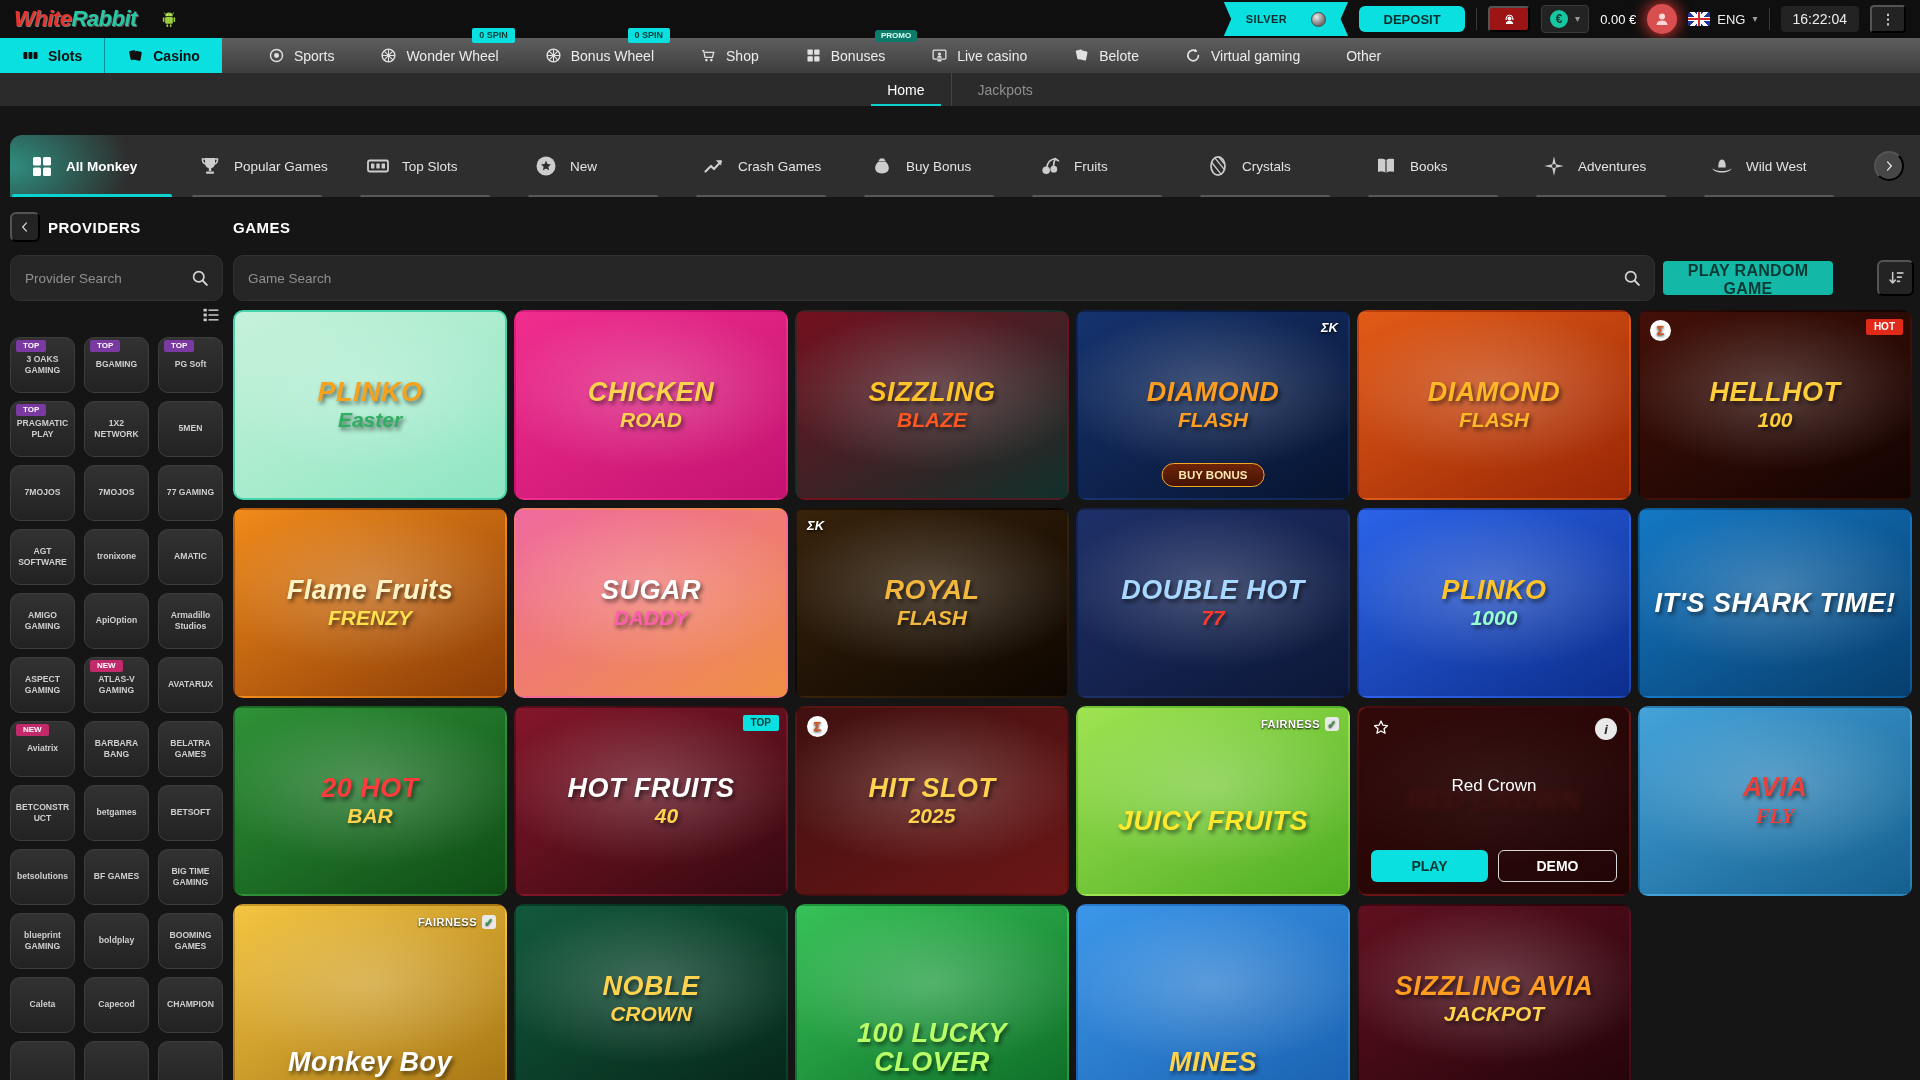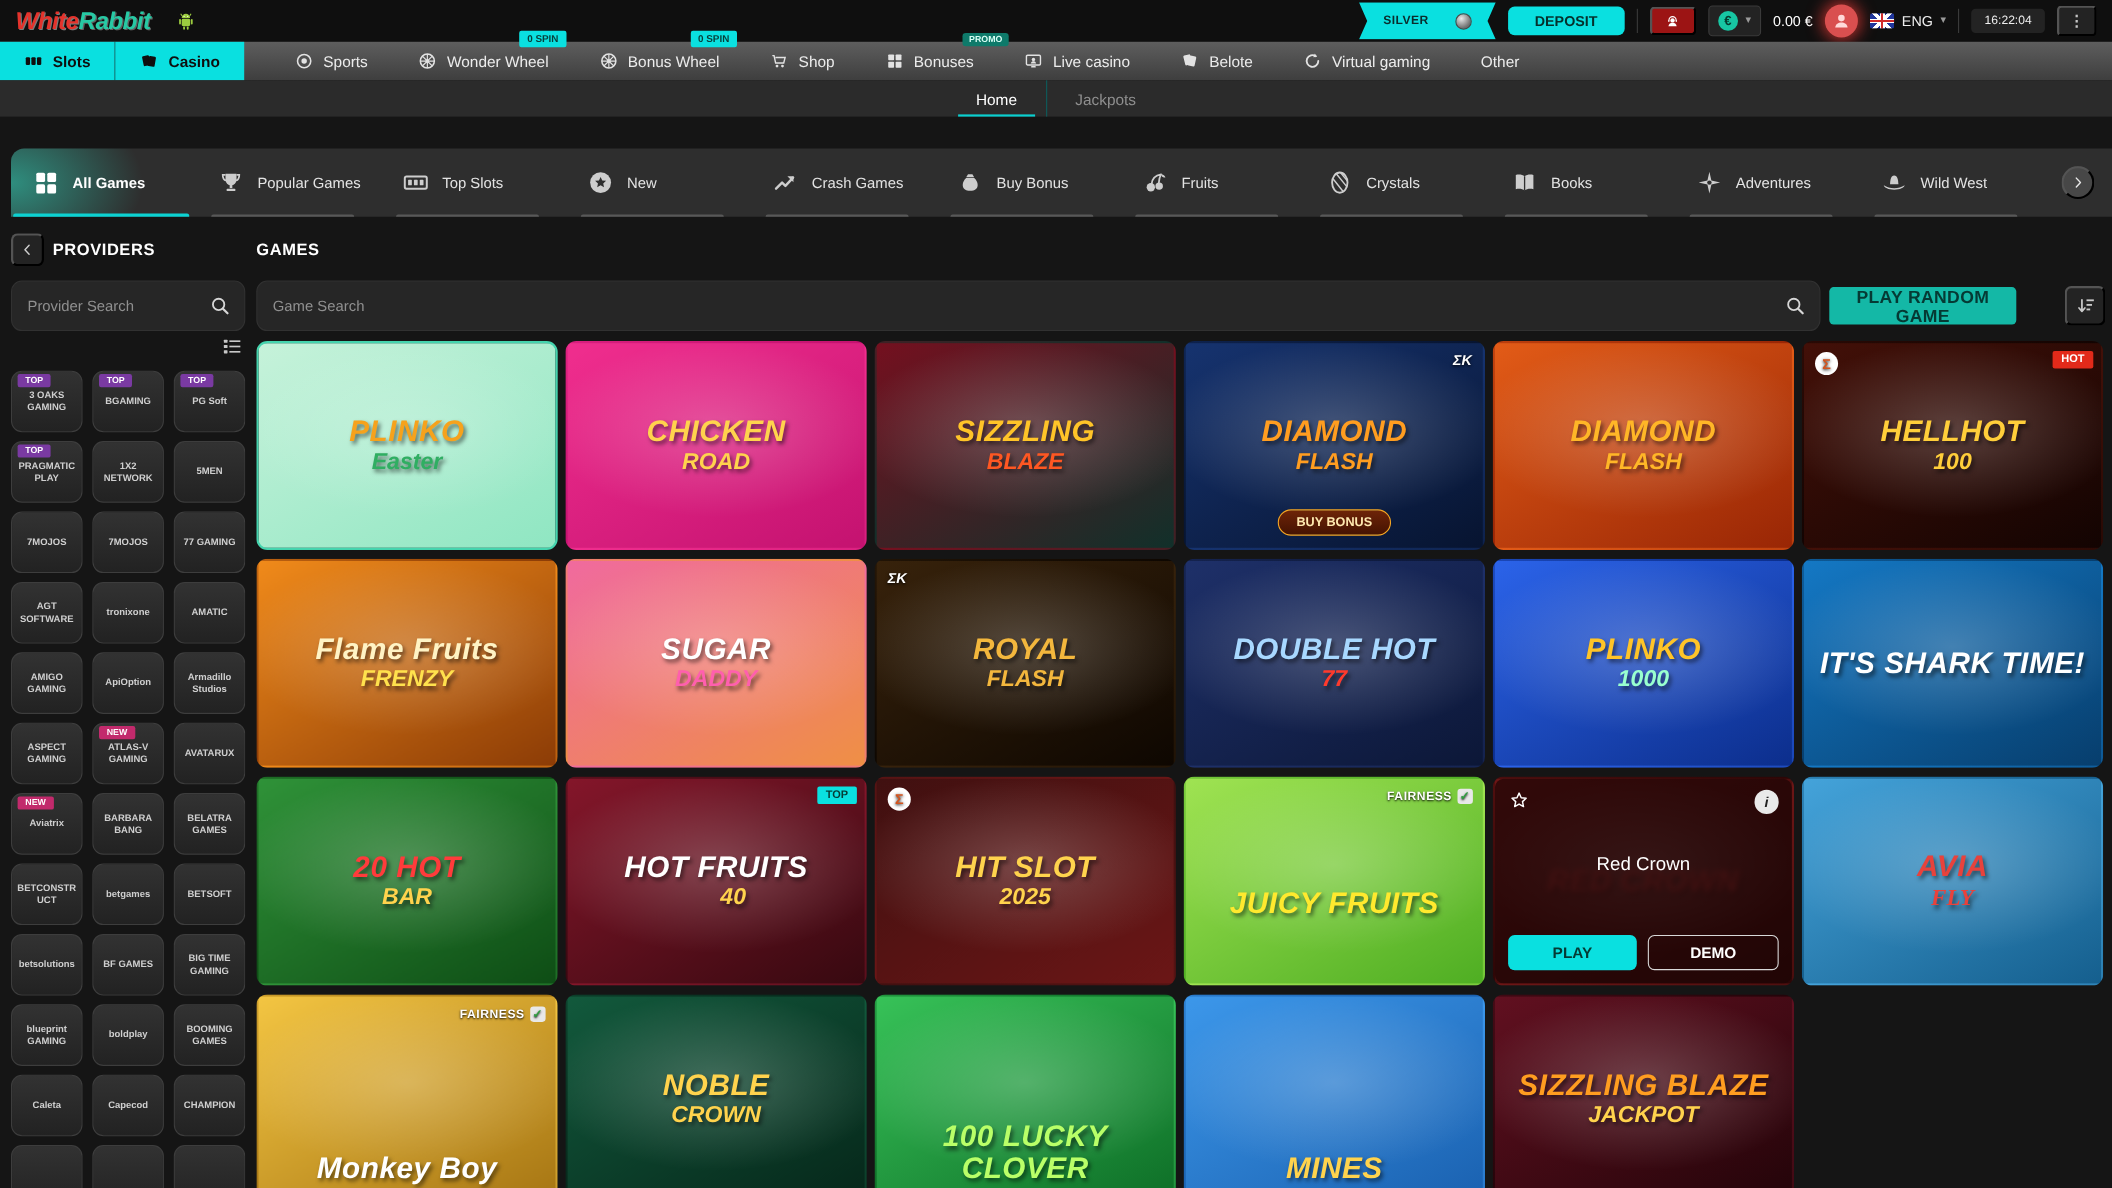--- a/index.html
+++ b/index.html
@@ -35,21 +35,21 @@
           box-shadow:0 0 14px 3px rgba(229,57,53,.75)}
   .flag{width:22px;height:14px;border-radius:2px;background-color:#20369c;overflow:hidden;
     background-image:
       linear-gradient(to right,transparent 45%,#d02a2a 45%,#d02a2a 55%,transparent 55%),
       linear-gradient(to bottom,transparent 42%,#d02a2a 42%,#d02a2a 58%,transparent 58%),
       linear-gradient(to right,transparent 40%,#fff 40%,#fff 60%,transparent 60%),
       linear-gradient(to bottom,transparent 36%,#fff 36%,#fff 64%,transparent 64%),
       linear-gradient(45deg,transparent 44%,#fff 44%,#fff 56%,transparent 56%),
       linear-gradient(-45deg,transparent 44%,#fff 44%,#fff 56%,transparent 56%)}
   .lang{font-size:13px;color:#eee}
-  .timebox{background:#232323;border-radius:4px;padding:5px 12px;font-size:11px;color:#eee}
+  .timebox{background:#232323;border-radius:4px;padding:5px 12px;font-size:14px;color:#eee}
   .kebab{width:36px;height:28px;background:#232323;border-radius:4px;color:#c5c5c5;font-size:14px;font-weight:700}
 
   
   .mainnav{position:absolute;top:38px;left:0;right:0;height:35px;
            background:linear-gradient(#5e5e5e,#3e3e3e);display:flex;align-items:stretch}
   .tab{display:flex;align-items:center;gap:9px;padding:0 22px;font-size:14px;color:#0f0f0f;
        background:#0ae0e0;font-weight:700}
   .tab + .tab{border-left:1px solid rgba(0,0,0,.35)}
   .tab svg{color:#0f0f0f}
   .navitem{position:relative;display:flex;align-items:center;gap:9px;font-size:14px;color:#ececec;
@@ -445,21 +445,21 @@
         <span>Jackpots</span>
       </div>
     </div>
 
   <div class="catbar">
 
       <div class="cat active">
         <svg class="ic" width="24" height="24">
           <use href="#all-games-icon"></use>
         </svg>
-        <span>All Games</span>
+        <span>All Monkey</span>
       </div>
 
       <div class="cat">
         <svg class="ic" width="24" height="24">
           <use href="#trophy-icon"></use>
         </svg>
         <span>Popular Games</span>
       </div>
 
       <div class="cat">
@@ -966,20 +966,20 @@
       <div class="gcard" style="background: linear-gradient(150deg, rgb(60, 151, 234), rgb(26, 97, 176));">
         <div class="gart bottom">
           <span class="gt" style="color: rgb(255, 211, 77);">MINES</span>
 
         </div>
 
       </div>
 
       <div class="gcard" style="background: linear-gradient(150deg, rgb(97, 16, 32), rgb(35, 4, 9));">
         <div class="gart">
-          <span class="gt" style="color: rgb(255, 157, 32);">SIZZLING BLAZE</span>
+          <span class="gt" style="color: rgb(255, 157, 32);">SIZZLING AVIA</span>
           <span class="gs" style="color: rgb(255, 211, 77);">JACKPOT</span>
         </div>
 
       </div>
     </main>
 
 </div>
 
 </body></html>

